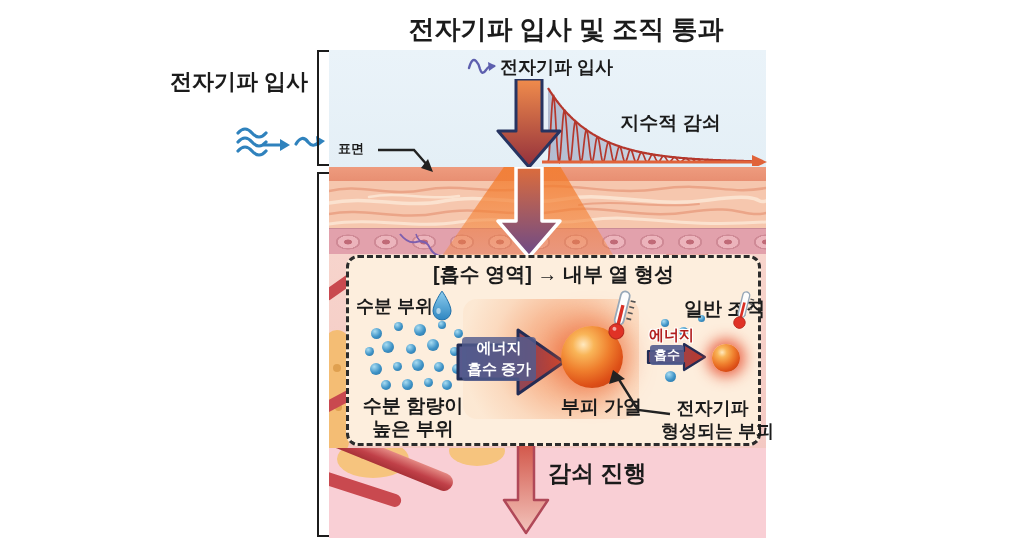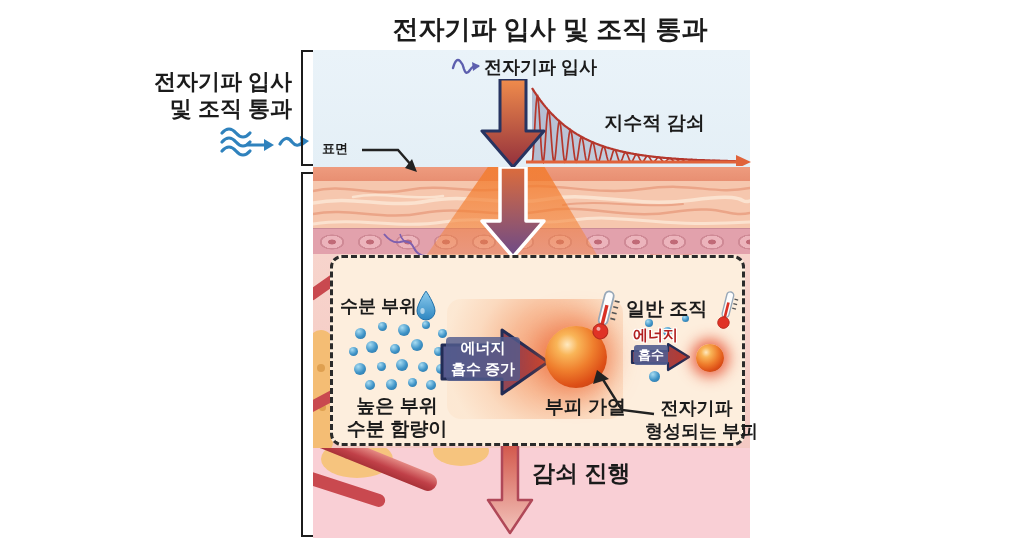--- a/index.html
+++ b/index.html
@@ -1,17 +1,17 @@
 <!DOCTYPE html>
 <html><head>
 <meta charset="utf-8">
 <style>
   html,body{margin:0;padding:0;background:#fff;}
   #stage{position:relative;width:860px;height:559px;background:#ffffff;overflow:hidden;
-         font-family:"Liberation Sans",sans-serif;color:#1b1b1b;}
+         font-family:"Liberation Sans",sans-serif;color:#1b1b1b;margin-left:16px;}
   .abs{position:absolute;}
   .b{font-weight:800;}
   
   .air{left:313px;top:50px;width:437px;height:117px;background:linear-gradient(180deg,#eaf3f9,#e4eff6);z-index:1;}
   .skin{left:313px;top:167px;width:437px;height:14px;background:linear-gradient(180deg,#ee9b7e,#e88f72);border-bottom:2px solid #d97f64;z-index:1;}
   .dermis{left:313px;top:181px;width:437px;height:47px;background:#f6c7ae;z-index:1;}
   .cells{left:313px;top:228px;width:437px;height:26px;background-color:#e2a1ac;
          background-image:radial-gradient(ellipse 13px 8px at 19px 13px,#c06a77 0 3.5px,#ecb4bc 4.5px 10px,#cf8a96 10.5px 12px,rgba(0,0,0,0) 12.5px);
          background-size:38px 26px;border-top:1px solid #c98a96;border-bottom:1px solid #d79aa4;z-index:1;}
   .midtissue{left:313px;top:254px;width:437px;height:194px;background:linear-gradient(180deg,#f7d4cc,#f4c9c3);overflow:hidden;z-index:1;}
@@ -38,21 +38,20 @@
 </style>
 </head>
 <body>
 
 <div id="stage">
 
   <div class="abs lbl b" style="left:320px;top:12px;width:460px;text-align:center;font-size:26px;">전자기파 입사 및 조직 통과</div>
 
   <div class="abs lbl b" style="left:140px;top:68px;width:152px;text-align:right;font-size:22px;line-height:27px;">
     <div>전자기파 입사</div>
-    <div>및 조직 통과</div>
   </div>
 
   <svg class="abs" style="left:218px;top:124px;z-index:3;" width="92" height="40" viewBox="0 0 92 40">
     <g fill="none" stroke="#2f82bd" stroke-width="3.2" stroke-linecap="round">
       <path d="M4 9 q7 -8 14 0 t14 0"></path>
       <path d="M4 18 q7 -8 14 0 t14 0"></path>
       <path d="M4 27 q7 -8 14 0 t14 0"></path>
       <path d="M30 21 L46 21"></path>
       <path d="M62 20 q6 -10 12 -2 q5 6 10 1"></path>
     </g>
@@ -142,20 +141,21 @@
     <defs>
         <linearGradient id="gTis" x1="0" y1="0" x2="0" y2="1">
       <stop offset="0" stop-color="#dc6c3c"></stop>
           <stop offset="1" stop-color="#6c4a88"></stop>
         </linearGradient>
       </defs>
     <polygon points="21,0 47,0 47,54 65,54 34,90 3,54 21,54" fill="url(#gTis)" stroke="#ffffff" stroke-width="3.5" stroke-linejoin="round"></polygon>
   </svg>
 
   <div class="abs dashedbox"></div>
+  <div class="abs lbl b" style="left:330px;top:261px;width:415px;text-align:center;font-size:20px;z-index:7;">[흡수 영역] → 내부 열 형성</div>
 
   <div class="abs lbl b" style="left:340px;top:294px;font-size:18px;z-index:7;">수분 부위</div>
   <svg class="abs" style="left:414px;top:290px;z-index:7;" width="24" height="32" viewBox="0 0 24 32">
     <defs>
         <linearGradient id="gDrop" x1="0" y1="0" x2="0" y2="1">
       <stop offset="0" stop-color="#8ecdee"></stop>
           <stop offset="1" stop-color="#2e86c1"></stop>
         </linearGradient>
       </defs>
     <path d="M12 1 C12 1 3 14 3 21 a9 9 0 0 0 18 0 C21 14 12 1 12 1 Z" fill="url(#gDrop)" stroke="#1f6fa8" stroke-width="1"></path>
@@ -176,22 +176,22 @@
       <div class="dot" style="left: 26.5px; top: 40.5px; width: 9px; height: 9px;"></div>
       <div class="dot" style="left: 46px; top: 38px; width: 12px; height: 12px;"></div>
       <div class="dot" style="left: 68px; top: 41px; width: 10px; height: 10px;"></div>
       <div class="dot" style="left: 86px; top: 43px; width: 10px; height: 10px;"></div>
       <div class="dot" style="left: 15px; top: 59px; width: 10px; height: 10px;"></div>
       <div class="dot" style="left: 35.5px; top: 57.5px; width: 11px; height: 11px;"></div>
       <div class="dot" style="left: 57.5px; top: 56.5px; width: 9px; height: 9px;"></div>
       <div class="dot" style="left: 76px; top: 59px; width: 10px; height: 10px;"></div>
     </div>
   <div class="abs lbl b" style="left:337px;top:394px;width:120px;text-align:center;font-size:19px;line-height:23px;z-index:7;">
+    <div>수분 함량이</div>
     <div>높은 부위</div>
-    <div>수분 함량이</div>
   </div>
 
   <div class="abs glow"></div>
   <svg class="abs" style="left:440px;top:327px;z-index:6;" width="112" height="70" viewBox="0 0 112 70">
     <defs>
         <linearGradient id="gEn" x1="0" y1="0" x2="1" y2="0">
       <stop offset="0" stop-color="#545a90"></stop>
           <stop offset="1" stop-color="#bc3a2e"></stop>
         </linearGradient>
       </defs>
@@ -211,21 +211,21 @@
           <line x1="19" y1="28" x2="24" y2="28"></line>
         </g>
       <rect x="8" y="2" width="9" height="34" rx="4.5" fill="#fdfdfd" stroke="#98a8b8" stroke-width="1.8"></rect>
       <rect x="10.8" y="16" width="3.4" height="20" fill="#d93025"></rect>
       <circle cx="12.5" cy="43" r="7.5" fill="#e03226" stroke="#b5281e" stroke-width="1"></circle>
       <circle cx="10" cy="41" r="2" fill="rgba(255,255,255,.6)"></circle>
     </svg>
   </div>
   <div class="abs lbl b" style="left:516px;top:394px;width:110px;text-align:right;font-size:19px;z-index:7;">부피 가열</div>
 
-  <div class="abs lbl b" style="left:626px;top:296px;font-size:19px;z-index:7;">일반 조직</div>
+  <div class="abs lbl b" style="left:668px;top:296px;font-size:19px;z-index:7;">일반 조직</div>
   <div class="abs" style="left:717px;top:290px;z-index:7;transform:rotate(14deg);">
     <svg width="20" height="40" viewBox="0 0 26 52">
       <g stroke="#555" stroke-width="1.6">
           <line x1="19" y1="10" x2="24" y2="10"></line>
           <line x1="19" y1="16" x2="24" y2="16"></line>
           <line x1="19" y1="22" x2="24" y2="22"></line>
         </g>
       <rect x="8" y="2" width="9" height="34" rx="4.5" fill="#fdfdfd" stroke="#98a8b8" stroke-width="1.8"></rect>
       <rect x="10.8" y="16" width="3.4" height="20" fill="#d93025"></rect>
       <circle cx="12.5" cy="43" r="7.5" fill="#e03226" stroke="#b5281e" stroke-width="1"></circle>

